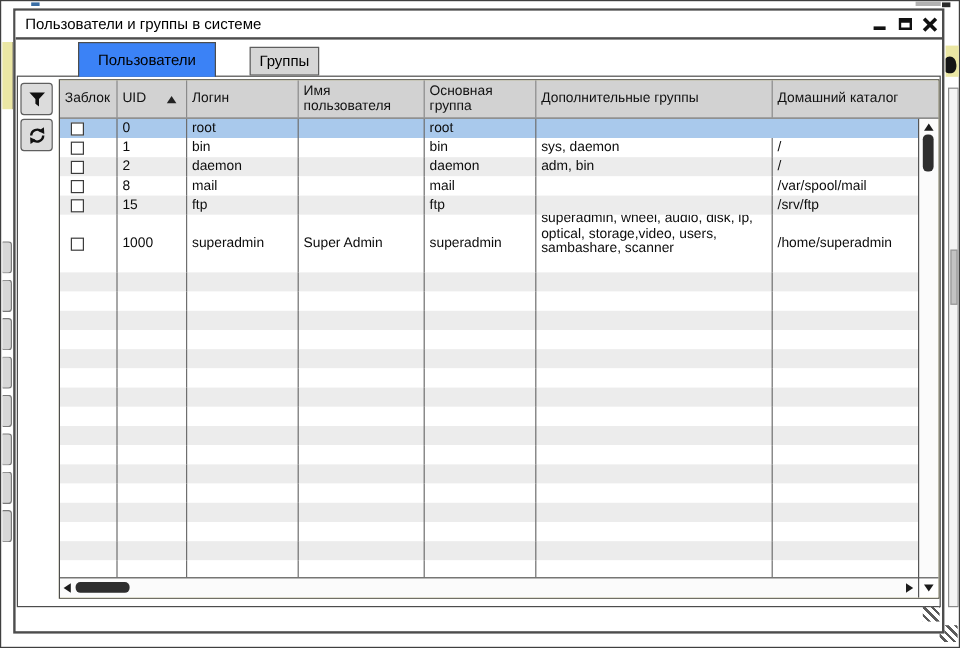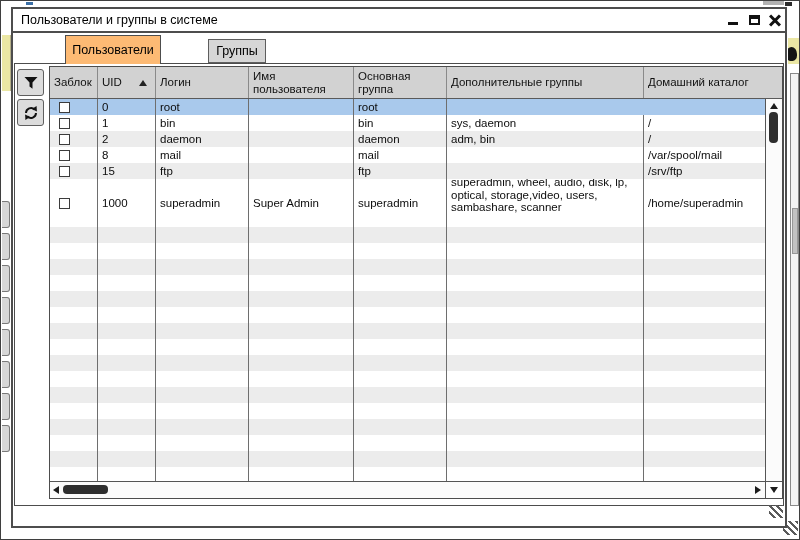--- a/index.html
+++ b/index.html
@@ -29,21 +29,21 @@
   .ico-min { position:absolute; left:1px; bottom:2px; width:10px; height:3px; background:#111; }
   .ico-max { position:absolute; left:1px; top:1px; width:11px; height:10px; border:2px solid #111; border-top:4px solid #111; }
   .ico-close { position:absolute; inset:0; }
   .ico-close::before,.ico-close::after { content:""; position:absolute; left:-1px; top:5px; width:14px; height:3px; background:#111; }
   .ico-close::before { transform:rotate(45deg); }
   .ico-close::after { transform:rotate(-45deg); }
 
   
   .pane { position:absolute; left:1px; top:54px; width:770px; height:443px; background:#fff; border:1px solid var(--border); }
   .tab { position:absolute; font-size:12.5px; color:#000; display:flex; align-items:center; justify-content:center; }
-  .tab-active { left:52px; top:26px; width:96px; height:29px; background:#fdba74; border:1px solid var(--border); border-bottom:none; z-index:3; }
+  .tab-active { left:52px; top:26px; width:115px; height:29px; background:#3b82f6; border:1px solid var(--border); border-bottom:none; z-index:3; }
   .tab-inactive { left:148px; top:30px; width:58px; height:24px; background:#d6d6d6; border:1px solid #5e5e5e; z-index:1;margin-left:47px; }
 
   
   .toolbtn { position:absolute; left:4px; width:27px; height:27px; background:#dcdcdc; border:1px solid #5f5f5f; border-radius:3px; display:flex; align-items:center; justify-content:center; z-index:4; }
   .toolbtn svg { display:block; }
 
   
   .tablewrap { position:absolute; left:36px; top:57px; width:734px; height:433px; border:1px solid var(--border); background:#fef9c3; z-index:2; }
   .thead { position:absolute; left:0; top:0; width:732px; height:32px; background:var(--header-bg); border-bottom:1px solid #5a5a5a; display:grid; grid-template-columns:48px 58px 93px 105px 93px 197px 1fr; }
   .hcell { border-right:1px solid #8a8a8a; font-size:11.5px; line-height:12.5px; color:#111; display:flex; align-items:center; padding:1px 3px 1px 4px; overflow:hidden; white-space:normal; }

